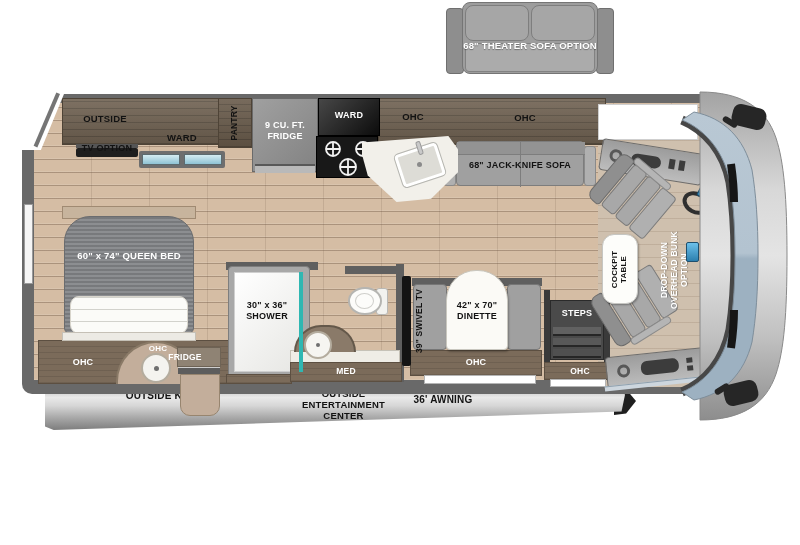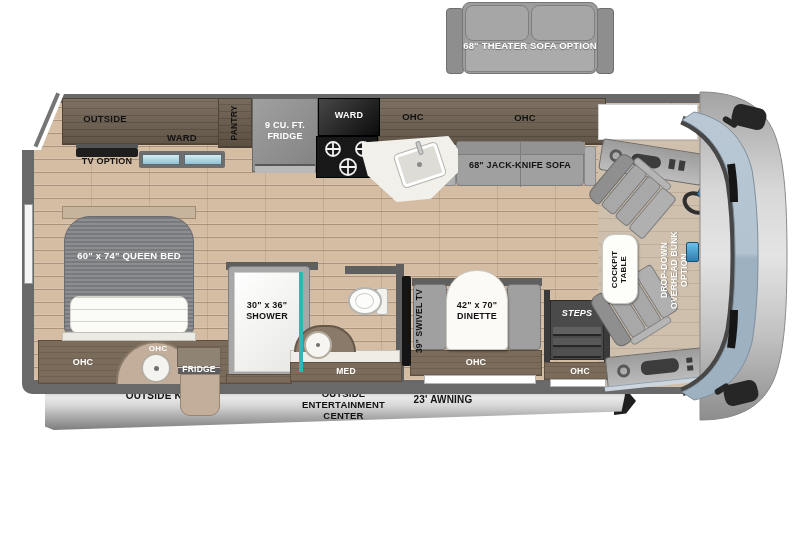--- a/index.html
+++ b/index.html
@@ -32,21 +32,21 @@
 
 <div id="stage">
 
   <div class="abs" style="left:614px;top:387px;width:22px;height:28px;background:#1f1f1f;
               clip-path:polygon(0 0,55% 8%,100% 50%,55% 95%,0 100%);z-index:1;"></div>
   <div class="abs" style="left:45px;top:386px;width:580px;height:44px;z-index:1;
               background:linear-gradient(180deg,#b5b5b5 0%,#e9e9e9 26%,#d6d6d6 45%,#a8a8a8 72%,#7d7d7d 100%);
               clip-path:polygon(1% 2%,99.4% 0,100% 20%,99.4% 58%,1.5% 100%,0 92%,0 8%);"></div>
   <div class="abs lbl s10" style="left:118px;top:390px;width:110px;z-index:2;">OUTSIDE KITCHEN</div>
   <div class="abs lbl s95" style="left:286px;top:388px;width:115px;z-index:2;">OUTSIDE ENTERTAINMENT CENTER</div>
-  <div class="abs lbl s10" style="left:398px;top:394px;width:90px;z-index:2;">23' AWNING</div>
+  <div class="abs lbl s10" style="left:398px;top:394px;width:90px;z-index:2;">36' AWNING</div>
 
   <div class="abs" style="left:446px;top:8px;width:18px;height:66px;background:#8e8e8e;border:1px solid #6f6f6f;border-radius:4px;z-index:3;"></div>
   <div class="abs" style="left:596px;top:8px;width:18px;height:66px;background:#8e8e8e;border:1px solid #6f6f6f;border-radius:4px;z-index:3;"></div>
   <div class="abs" style="left:462px;top:2px;width:136px;height:72px;background:#9d9d9d;border:1px solid #757575;border-radius:8px;z-index:4;">
     <div class="abs" style="left:2px;top:2px;width:64px;height:36px;background:#a6a6a6;border:1px solid #7e7e7e;border-radius:8px;"></div>
     <div class="abs" style="left:68px;top:2px;width:64px;height:36px;background:#a6a6a6;border:1px solid #7e7e7e;border-radius:8px;"></div>
     <div class="abs" style="left:2px;top:40px;width:130px;height:29px;background:#ababab;border:1px solid #828282;border-radius:4px;"></div>
   </div>
   <div class="abs lbl lw s95 vwrap" style="left:446px;top:38px;width:168px;height:16px;z-index:5;text-shadow:0 1px 1px rgba(0,0,0,.35);">68" THEATER SOFA OPTION</div>
 
@@ -63,21 +63,21 @@
   <div class="abs darkwood" style="left:218px;top:98px;width:34px;height:50px;background-color:#685a4a;z-index:4;"></div>
   <div class="abs vwrap" style="left:214px;top:98px;width:40px;height:50px;z-index:5;">
     <span class="lbl s85 vrot">PANTRY</span>
   </div>
   <div class="abs darkwood" style="left:378px;top:98px;width:228px;height:47px;z-index:4;"></div>
   <div class="abs lbl s95" style="left:388px;top:111px;width:50px;z-index:5;">OHC</div>
   <div class="abs lbl s95" style="left:500px;top:112px;width:50px;z-index:5;">OHC</div>
 
   <div class="abs" style="left:76px;top:144px;width:62px;height:4px;background:#555;z-index:4;"></div>
   <div class="abs" style="left:76px;top:148px;width:62px;height:9px;background:#1e1e1e;border-radius:2px;z-index:4;"></div>
-  <div class="abs lbl s9" style="left:68px;top:156px;width:78px;z-index:5;text-align:center;">TV OPTION</div>
+  <div class="abs lbl s9" style="left:68px;top:143px;width:78px;z-index:5;text-align:center;">TV OPTION</div>
   <div class="abs" style="left:139px;top:151px;width:86px;height:17px;background:#6e6e6e;border-radius:2px;z-index:4;"></div>
   <div class="abs" style="left:142px;top:154px;width:38px;height:11px;background:linear-gradient(180deg,#d5ecf2,#8fc3d4);border:1px solid #5c6b70;z-index:5;"></div>
   <div class="abs" style="left:184px;top:154px;width:38px;height:11px;background:linear-gradient(180deg,#d5ecf2,#8fc3d4);border:1px solid #5c6b70;z-index:5;"></div>
 
   <div class="abs" style="left:252px;top:98px;width:66px;height:74px;background:linear-gradient(135deg,#a0a0a0,#828282);border:1px solid #6a6a6a;z-index:5;"></div>
   <div class="abs" style="left:255px;top:164px;width:60px;height:9px;background:#b9b9b9;border-top:2px solid #585858;z-index:6;"></div>
   <div class="abs lbl lw s9" style="left:254px;top:120px;width:62px;z-index:6;">9 CU. FT. FRIDGE</div>
   <div class="abs" style="left:318px;top:98px;width:62px;height:38px;background:linear-gradient(135deg,#474747,#0c0c0c);border:1px solid #000;z-index:5;"></div>
   <div class="abs lbl lw s9" style="left:318px;top:110px;width:62px;z-index:6;">WARD</div>
   <div class="abs" style="left:316px;top:136px;width:62px;height:42px;background:#181818;border:1px solid #000;z-index:5;">
@@ -121,21 +121,21 @@
 
   <div class="abs" style="left:24px;top:204px;width:9px;height:80px;background:#f5f5f5;border:1px solid #9a9a9a;z-index:4;"></div>
 
   <div class="abs brown" style="left:38px;top:340px;width:196px;height:44px;z-index:5;"></div>
   <div class="abs lbl lw s9" style="left:58px;top:357px;width:50px;z-index:6;">OHC</div>
   <div class="abs" style="left:116px;top:341px;width:80px;height:43px;background:#c3ae9b;border:2px solid #8a7a67;border-bottom:none;border-radius:80px 80px 0 0;z-index:6;"></div>
   <div class="abs lbl lw s8" style="left:136px;top:344px;width:44px;z-index:7;">OHC</div>
   <div class="abs" style="left:141px;top:353px;width:30px;height:30px;background:#f4f3ef;border:2px solid #b4ac9e;border-radius:50%;z-index:7;"></div>
   <div class="abs" style="left:154px;top:366px;width:5px;height:5px;background:#6f6f6f;border-radius:50%;z-index:8;"></div>
   <div class="abs" style="left:177px;top:347px;width:44px;height:20px;background:#8f8374;border:1px solid #6e6355;z-index:7;"></div>
-  <div class="abs lbl lw s85" style="left:177px;top:352px;width:44px;z-index:8;margin-top:12px;">FRIDGE</div>
+  <div class="abs lbl lw s85" style="left:163px;top:352px;width:44px;z-index:8;">FRIDGE</div>
   <div class="abs" style="left:178px;top:367px;width:42px;height:7px;background:#5d5d5d;border-top:1px solid #cfcfcf;z-index:7;"></div>
   <div class="abs" style="left:180px;top:374px;width:40px;height:42px;background:#c3ae9b;border:1px solid #97856f;border-radius:0 0 10px 10px;z-index:6;"></div>
 
   <div class="abs" style="left:226px;top:262px;width:92px;height:8px;background:#5f5f5f;z-index:5;"></div>
   <div class="abs" style="left:345px;top:266px;width:58px;height:8px;background:#5f5f5f;z-index:5;"></div>
   <div class="abs" style="left:396px;top:264px;width:8px;height:118px;background:#5f5f5f;z-index:5;"></div>
 
   <div class="abs" style="left:228px;top:266px;width:82px;height:112px;background:#a8a8a8;border:1px solid #7e7e7e;border-radius:4px;z-index:5;"></div>
   <div class="abs" style="left:234px;top:272px;width:66px;height:100px;background:linear-gradient(135deg,#ffffff,#e7e7e4);border:1px solid #cfcfcf;z-index:6;"></div>
   <div class="abs" style="left:299px;top:272px;width:4px;height:100px;background:#2fb7b2;z-index:7;"></div>
@@ -168,21 +168,21 @@
   <div class="abs lbl lw s9" style="left:452px;top:357px;width:48px;z-index:6;">OHC</div>
   <div class="abs" style="left:424px;top:375px;width:112px;height:9px;background:#ffffff;border:1px solid #b5b5b5;z-index:6;"></div>
 
   <div class="abs" style="left:544px;top:290px;width:6px;height:90px;background:#3a3a3a;z-index:5;"></div>
   <div class="abs" style="left:604px;top:290px;width:6px;height:90px;background:#3a3a3a;z-index:5;"></div>
   <div class="abs" style="left:550px;top:300px;width:54px;height:60px;background:#4a4a4a;border:1px solid #2a2a2a;z-index:5;">
     <div class="abs" style="left:2px;top:26px;width:48px;height:9px;background:#616161;border-bottom:2px solid #262626;"></div>
     <div class="abs" style="left:2px;top:37px;width:48px;height:9px;background:#585858;border-bottom:2px solid #262626;"></div>
     <div class="abs" style="left:2px;top:48px;width:48px;height:9px;background:#505050;border-bottom:2px solid #262626;"></div>
   </div>
-  <div class="abs lbl lw s9" style="left:550px;top:308px;width:54px;z-index:6;font-style:italic;">STEPS</div>
+  <div class="abs lbl lw s9" style="left:550px;top:308px;width:54px;z-index:6;">STEPS</div>
   <div class="abs brown" style="left:544px;top:362px;width:70px;height:18px;z-index:5;"></div>
   <div class="abs lbl lw s85" style="left:556px;top:366px;width:48px;z-index:6;">OHC</div>
   <div class="abs" style="left:550px;top:379px;width:56px;height:8px;background:#ffffff;border:1px solid #b5b5b5;z-index:6;"></div>
 
   <div class="abs" style="left:600px;top:146px;width:104px;height:32px;transform:rotate(9deg);background:linear-gradient(180deg,#9c9c9c,#bdbdbd);border:1px solid #6d6d6d;border-radius:4px;z-index:6;">
     <div class="abs" style="left:8px;top:8px;width:13px;height:13px;border:3px solid #585858;border-radius:50%;"></div>
     <div class="abs" style="left:30px;top:9px;width:30px;height:12px;background:#3c3c3c;border-radius:6px;"></div>
     <div class="abs" style="left:68px;top:9px;width:6px;height:10px;background:#3c3c3c;"></div>
     <div class="abs" style="left:78px;top:9px;width:6px;height:10px;background:#3c3c3c;"></div>
   </div>

